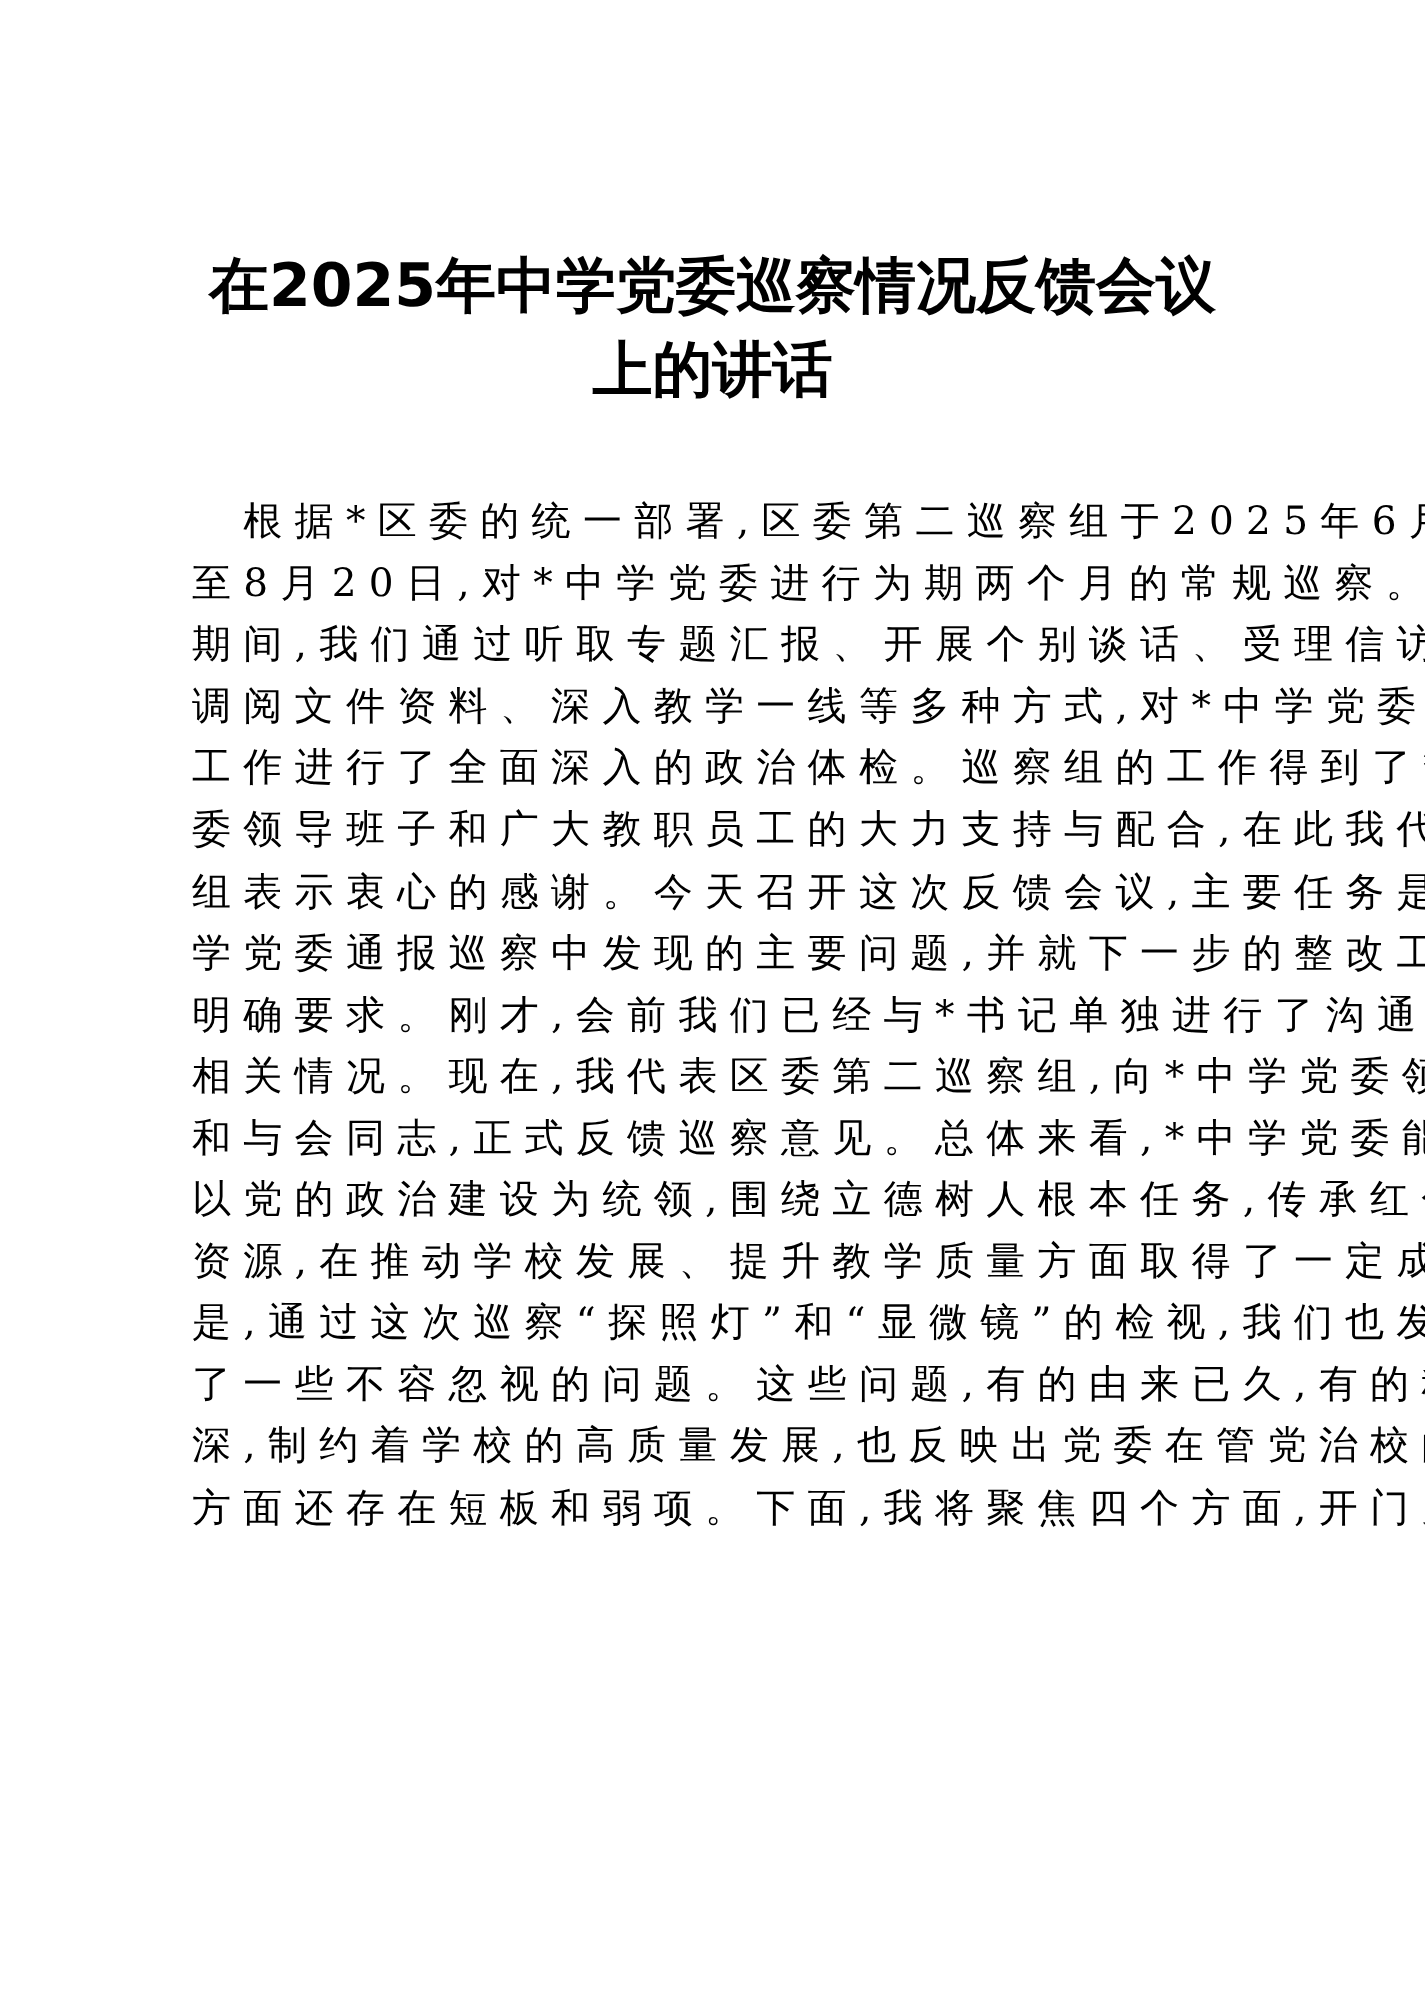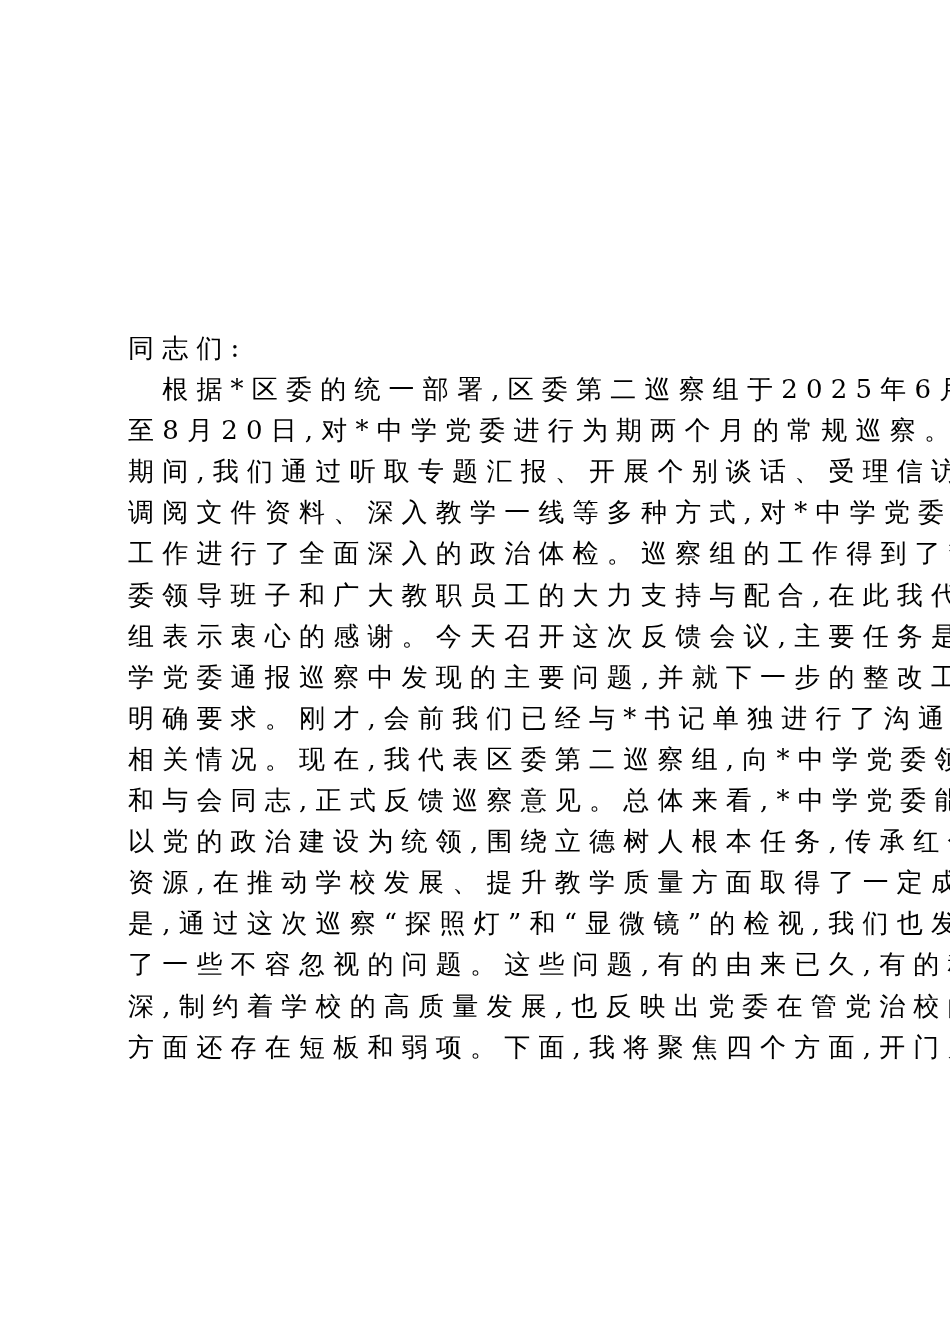--- a/index.html
+++ b/index.html
@@ -52,23 +52,26 @@
       line-height: 41.1px;
       height: 41.1px;
       letter-spacing: 8.2px;
     }
   </style>
 </head>
 <body>
 
 <div class="page">
 
+  <div class="title">
+    <span class="tline">在2025年中学党委巡察情况反馈会议</span>
+    <span class="tline">上的讲话</span>
+  </div>
 
   <div class="body">
-    <span class="line">同志们:</span>
     <div>
       <span class="line">　根据*区委的统一部署,区委第二巡察组于2025年6月20日</span>
       <span class="line">至8月20日,对*中学党委进行为期两个月的常规巡察。在巡察</span>
       <span class="line">期间,我们通过听取专题汇报、开展个别谈话、受理信访举报、</span>
       <span class="line">调阅文件资料、深入教学一线等多种方式,对*中学党委的各项</span>
       <span class="line">工作进行了全面深入的政治体检。巡察组的工作得到了*中学党</span>
       <span class="line">委领导班子和广大教职员工的大力支持与配合,在此我代表巡察</span>
       <span class="line">组表示衷心的感谢。今天召开这次反馈会议,主要任务是向*中</span>
       <span class="line">学党委通报巡察中发现的主要问题,并就下一步的整改工作提出</span>
       <span class="line">明确要求。刚才,会前我们已经与*书记单独进行了沟通,反馈了</span>

